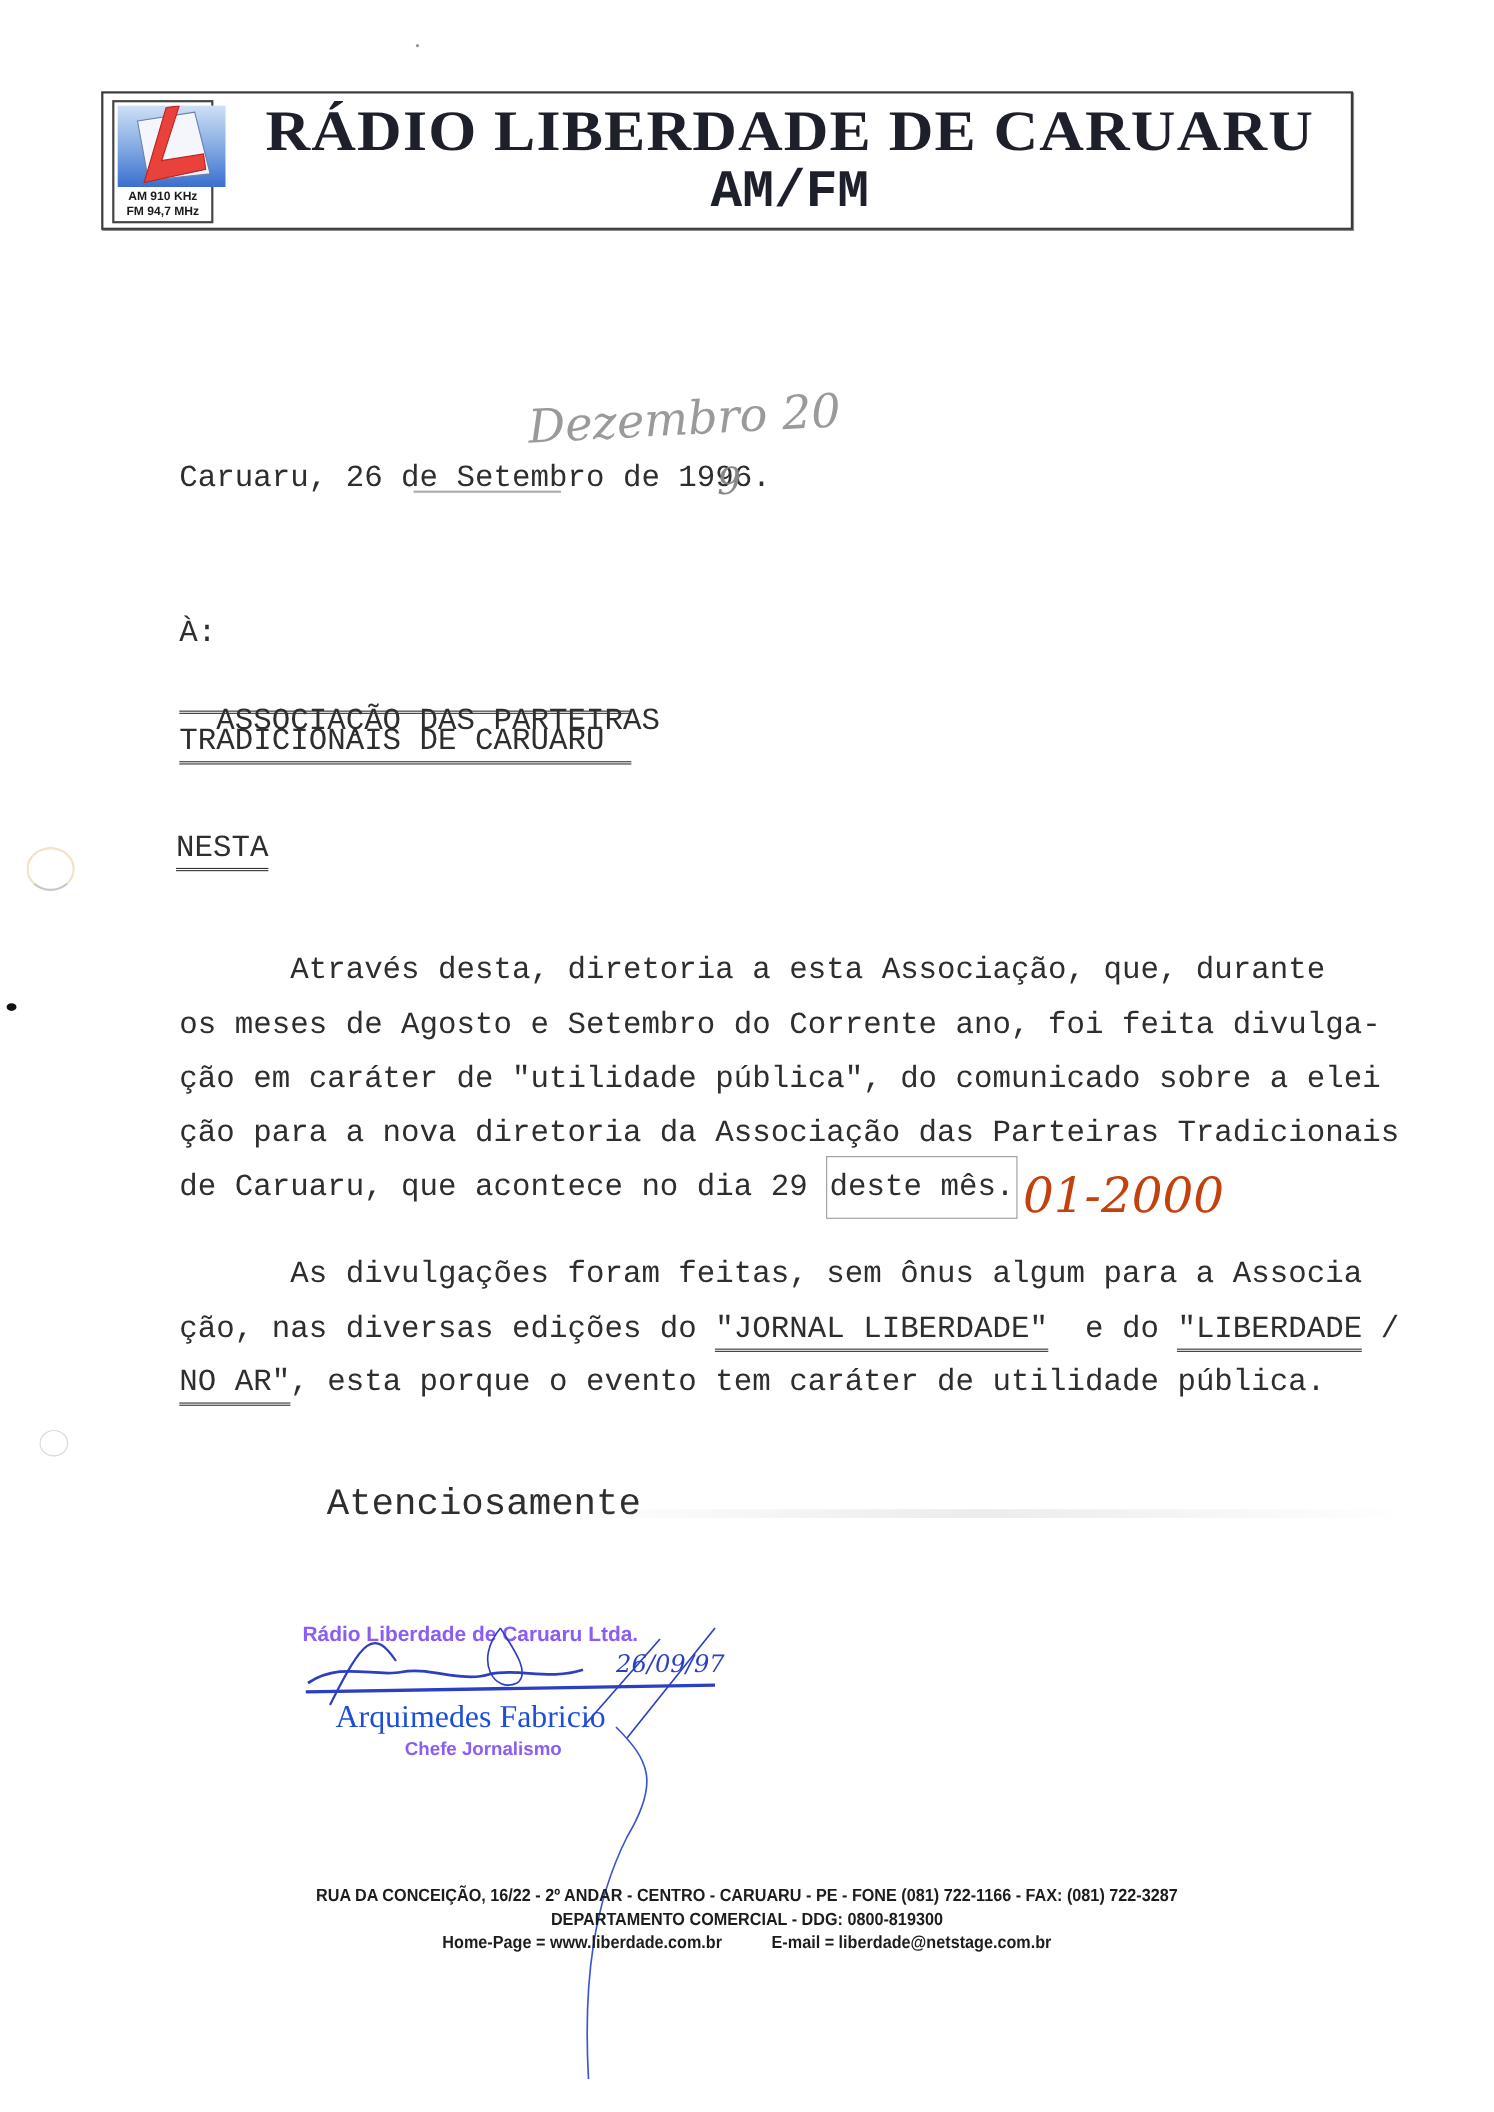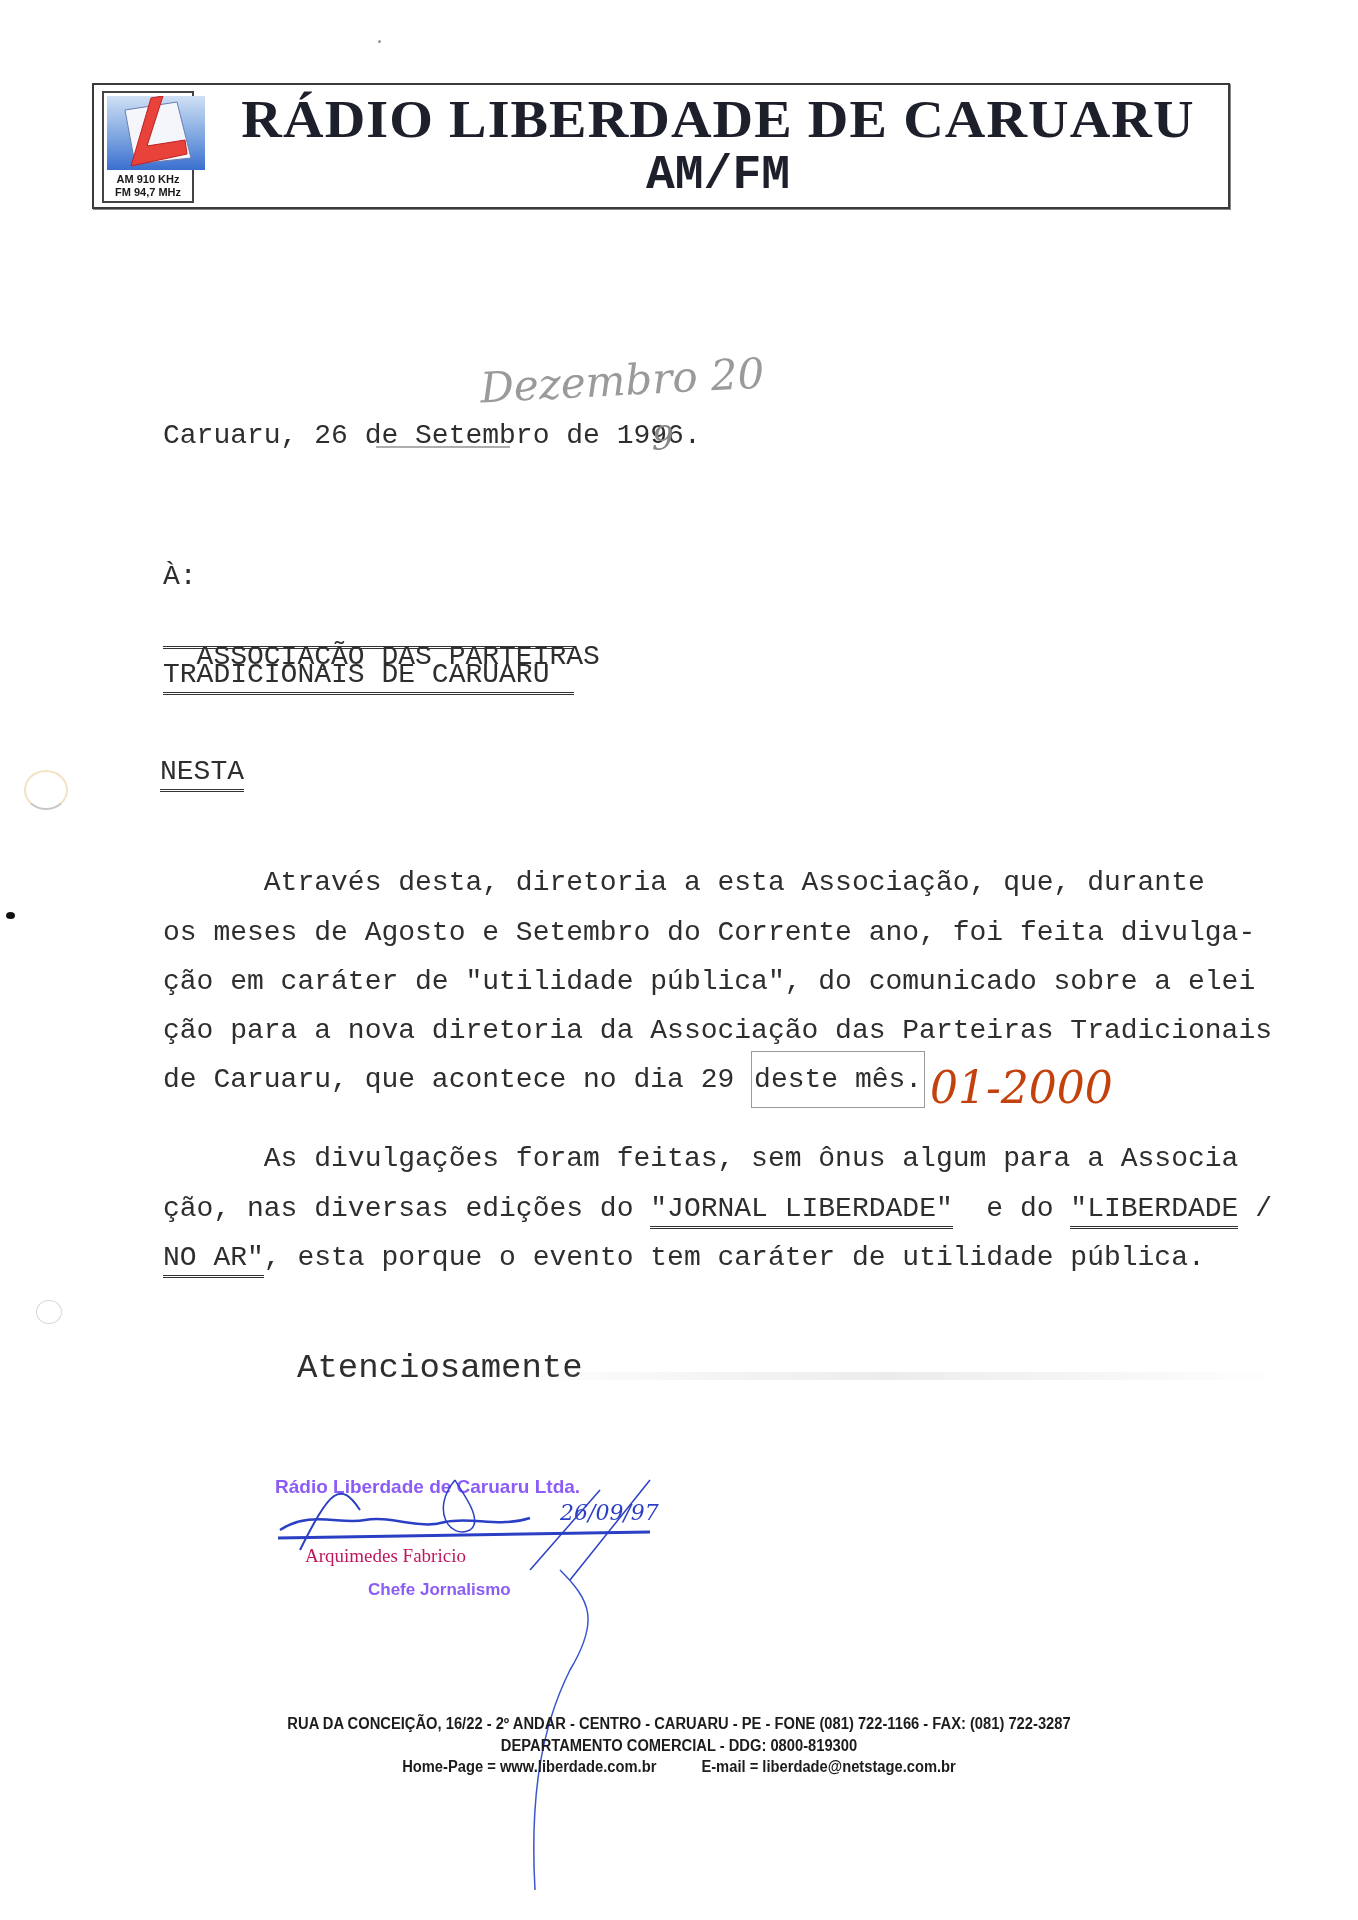--- a/index.html
+++ b/index.html
@@ -120,21 +120,21 @@
 <svg class="abs" style="left:270px;top:1470px" width="420" height="420" viewBox="0 0 420 420">
   <path d="M10,60 C40,40 70,55 95,50 C120,45 150,60 175,52 C200,46 230,58 260,48" stroke="#2b3fc4" stroke-width="2.5" fill="none"></path>
   <path d="M8,68 L380,62" stroke="#2b3fc4" stroke-width="3" fill="none"></path>
   <path d="M30,80 C60,20 70,10 90,40" stroke="#2b3fc4" stroke-width="2" fill="none"></path>
   <path d="M185,10 C160,40 180,70 200,60 C215,50 190,20 185,10" stroke="#2b3fc4" stroke-width="1.5" fill="none"></path>
   <path d="M330,20 L260,100" stroke="#2b3fc4" stroke-width="1.5" fill="none"></path>
   <path d="M380,10 L300,110" stroke="#2b3fc4" stroke-width="1.5" fill="none"></path>
   <path d="M290,100 C320,130 330,150 300,200 C270,260 260,330 265,420" stroke="#3b55d0" stroke-width="1.5" fill="none"></path>
   <text x="290" y="50" font-size="22" fill="#2b3fc4" font-family="DejaVu Serif, serif" font-style="italic">26/09/97</text>
 </svg>
-<div class="abs" style="left:305px;top:1545px;font-family:'Liberation Serif','DejaVu Serif',serif;font-size:19px;color:#be185d">Arquimedes Fabricio</div>
+<div class="abs" style="left:305px;top:1545px;font-family:'Liberation Serif','DejaVu Serif',serif;font-size:29px;color:#1d4ed8">Arquimedes Fabricio</div>
 <div class="abs stamp" style="left:368px;top:1580px;font-size:17px">Chefe Jornalismo</div>
 
 <div class="abs footer-line" style="top:1714px">RUA DA CONCEIÇÃO, 16/22 - 2º ANDAR - CENTRO - CARUARU - PE - FONE (081) 722-1166 - FAX: (081) 722-3287</div>
 <div class="abs footer-line" style="top:1736px">DEPARTAMENTO COMERCIAL - DDG: 0800-819300</div>
 <div class="abs footer-line" style="top:1757px;word-spacing:0">
   <span>Home-Page = www.liberdade.com.br</span>
   <span style="display:inline-block;width:40px"></span>
   <span>E-mail = liberdade@netstage.com.br</span>
 </div>
 

